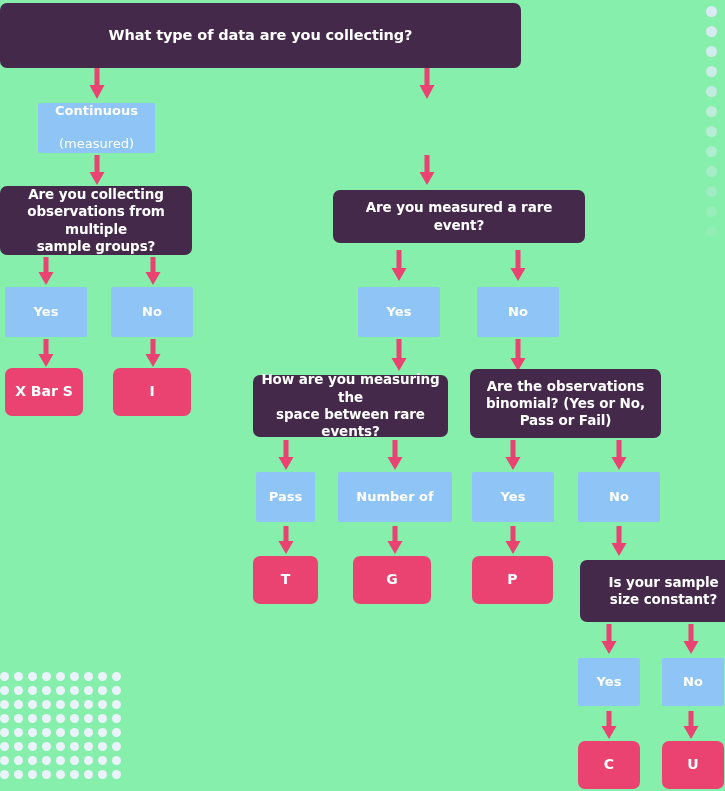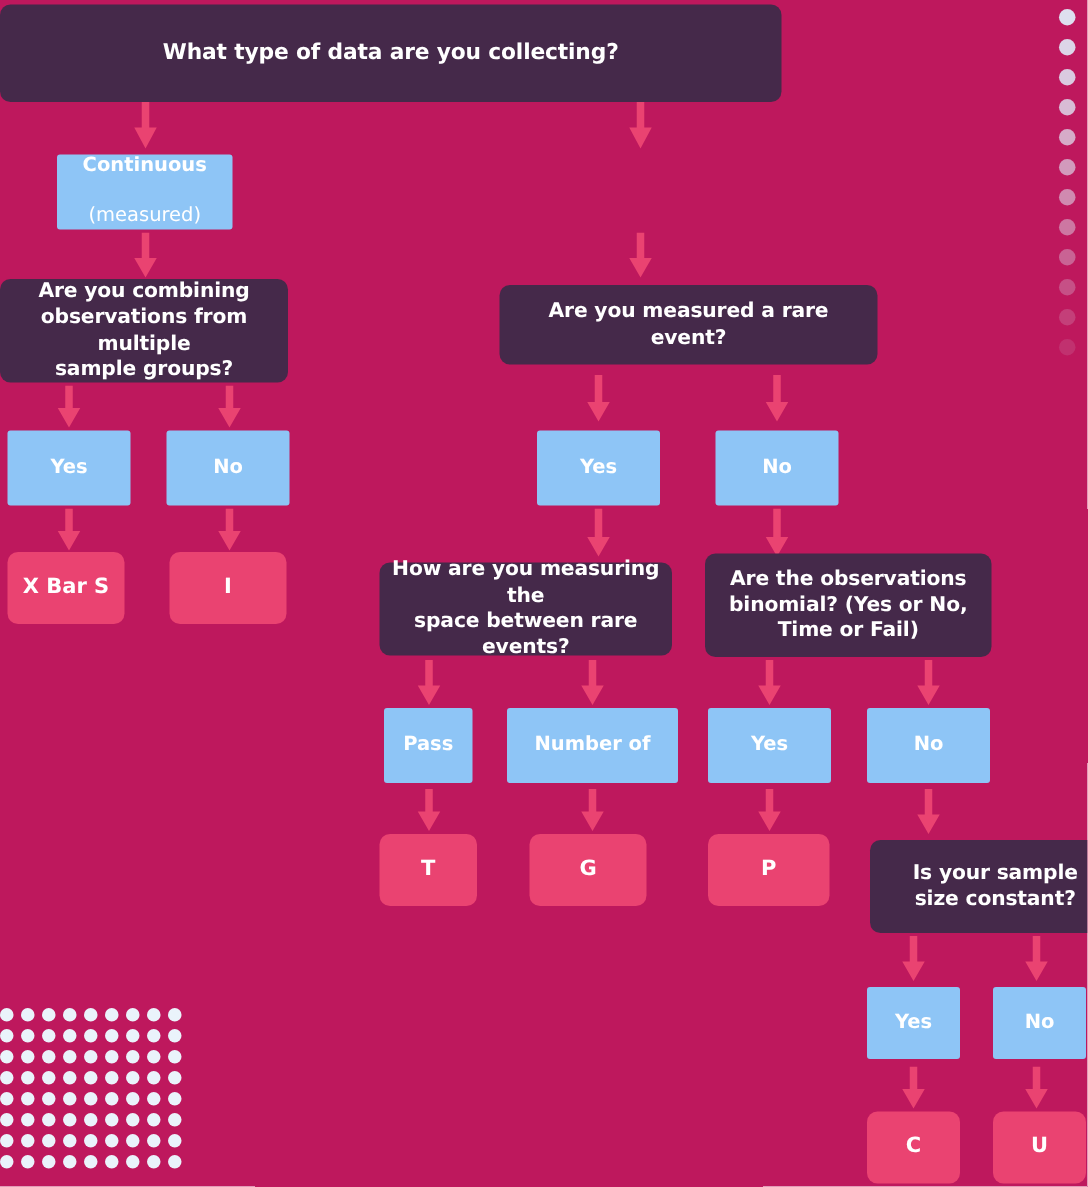--- a/index.html
+++ b/index.html
@@ -7,21 +7,21 @@
     padding: 0;
     background: #ffffff;
   }
   body {
     font-family: "DejaVu Sans", "Liberation Sans", sans-serif;
   }
   #canvas {
     position: relative;
     width: 725px;
     height: 791px;
-    background: #be185d;
+    background: #86efac;
     overflow: hidden;
   }
 
   
   .dots-col {
     position: absolute;
     top: 0px;
     left: 704px;
     width: 18px;
     height: 250px;
@@ -357,21 +357,21 @@
 
   <div class="node option two-line" style="left:38px; top:103px; width:117px; height:50px;">
     <span class="label">
       <span class="ln1">Continuous</span>
       <span class="ln2">(measured)</span>
     </span>
   </div>
 
 
   <div class="node question" style="left:0px; top:186px; width:192px; height:69px;">
-    <span class="label">Are you combining
+    <span class="label">Are you collecting
 observations from multiple
 sample groups?</span>
   </div>
 
   <div class="node question" style="left:333px; top:190px; width:252px; height:53px;">
     <span class="label">Are you measured a rare event?</span>
   </div>
 
   <div class="node option" style="left:5px; top:287px; width:82px; height:50px;">
     <span class="label">Yes</span>
@@ -398,21 +398,21 @@
   </div>
 
   <div class="node question" style="left:253px; top:375px; width:195px; height:62px;">
     <span class="label">How are you measuring the
 space between rare events?</span>
   </div>
 
   <div class="node question" style="left:470px; top:369px; width:191px; height:69px;">
     <span class="label">Are the observations
 binomial? (Yes or No,
-Time or Fail)</span>
+Pass or Fail)</span>
   </div>
 
   <div class="node option" style="left:256px; top:472px; width:59px; height:50px;">
     <span class="label">Pass</span>
   </div>
 
   <div class="node option two-line" style="left:338px; top:472px; width:114px; height:50px;">
     <span class="label">
       <span class="ln1">Number of</span>
     </span>

